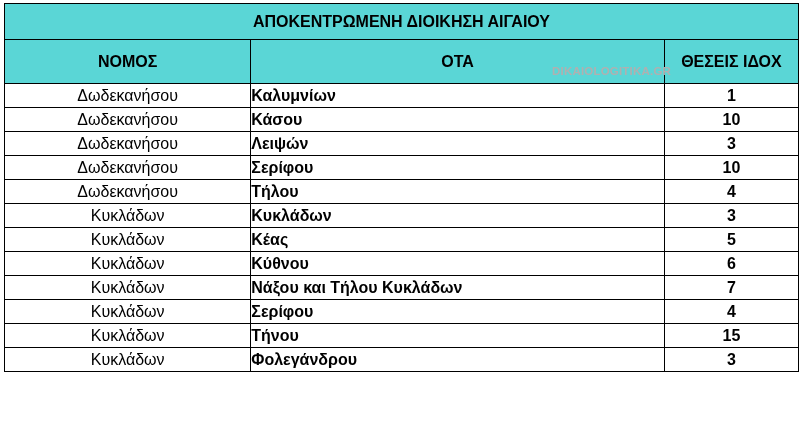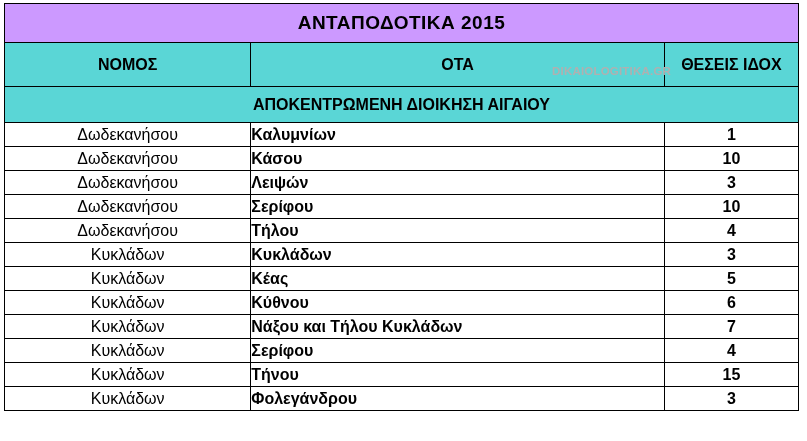--- a/index.html
+++ b/index.html
@@ -96,29 +96,26 @@
 <div class="sheet">
 
   <table class="grid">
     <colgroup>
       <col class="col-nomos">
       <col class="col-ota">
       <col class="col-thes">
     </colgroup>
     <tbody>
       <tr>
-        <td class="title-cell" colspan="3">ΑΝΤΑΠΟΔΟΤΙΚΑ  2015</td>
+        <td class="section-cell" colspan="3">ΑΠΟΚΕΝΤΡΩΜΕΝΗ ΔΙΟΙΚΗΣΗ ΑΙΓΑΙΟΥ</td>
       </tr>
       <tr>
         <td class="header-cell">ΝΟΜΟΣ</td>
         <td class="header-cell">ΟΤΑ</td>
         <td class="header-cell">ΘΕΣΕΙΣ ΙΔΟΧ</td>
-      </tr>
-      <tr>
-        <td class="section-cell" colspan="3">ΑΠΟΚΕΝΤΡΩΜΕΝΗ ΔΙΟΙΚΗΣΗ ΑΙΓΑΙΟΥ</td>
       </tr>
 
       <tr class="data-row">
         <td class="cell-nomos">Δωδεκανήσου</td>
         <td class="cell-ota">Καλυμνίων</td>
         <td class="cell-thes">1</td>
       </tr>
       <tr class="data-row">
         <td class="cell-nomos">Δωδεκανήσου</td>
         <td class="cell-ota">Κάσου</td>

